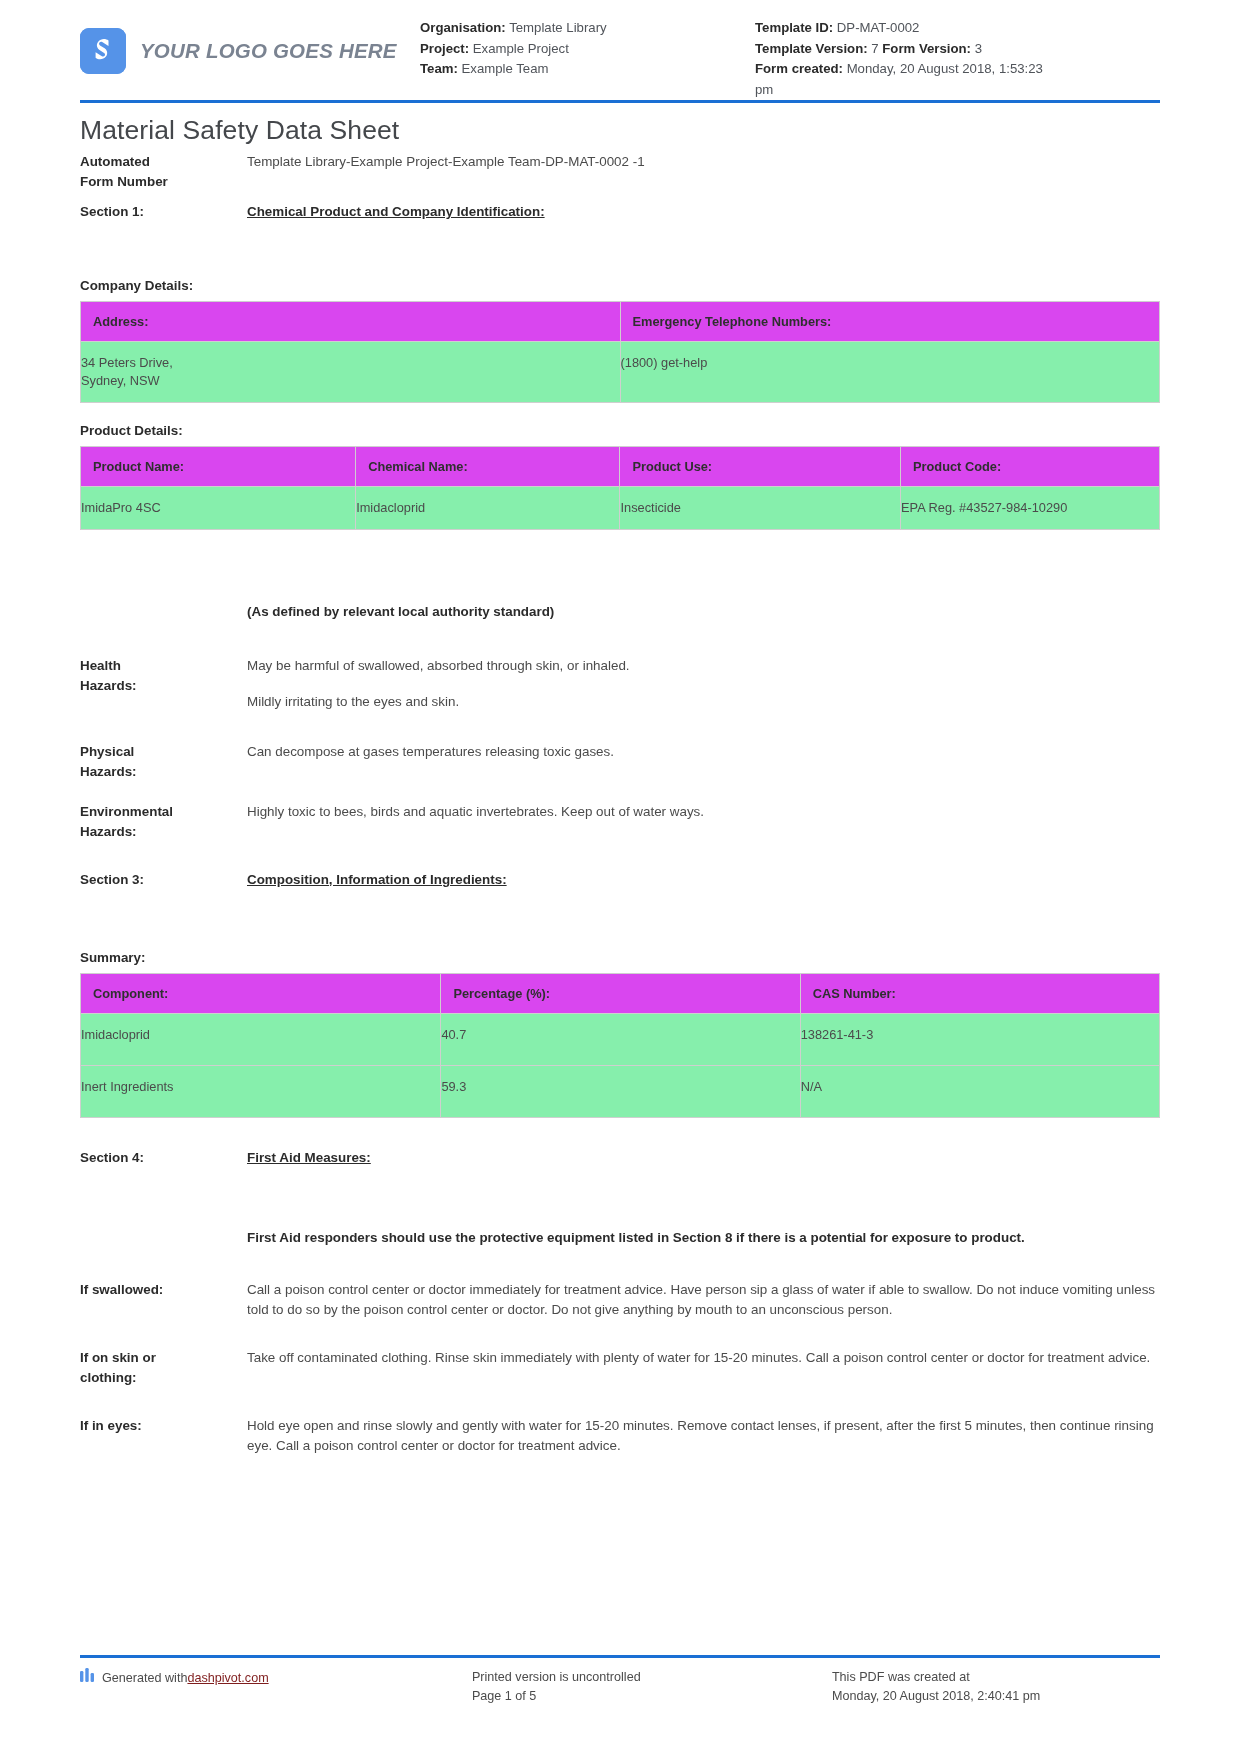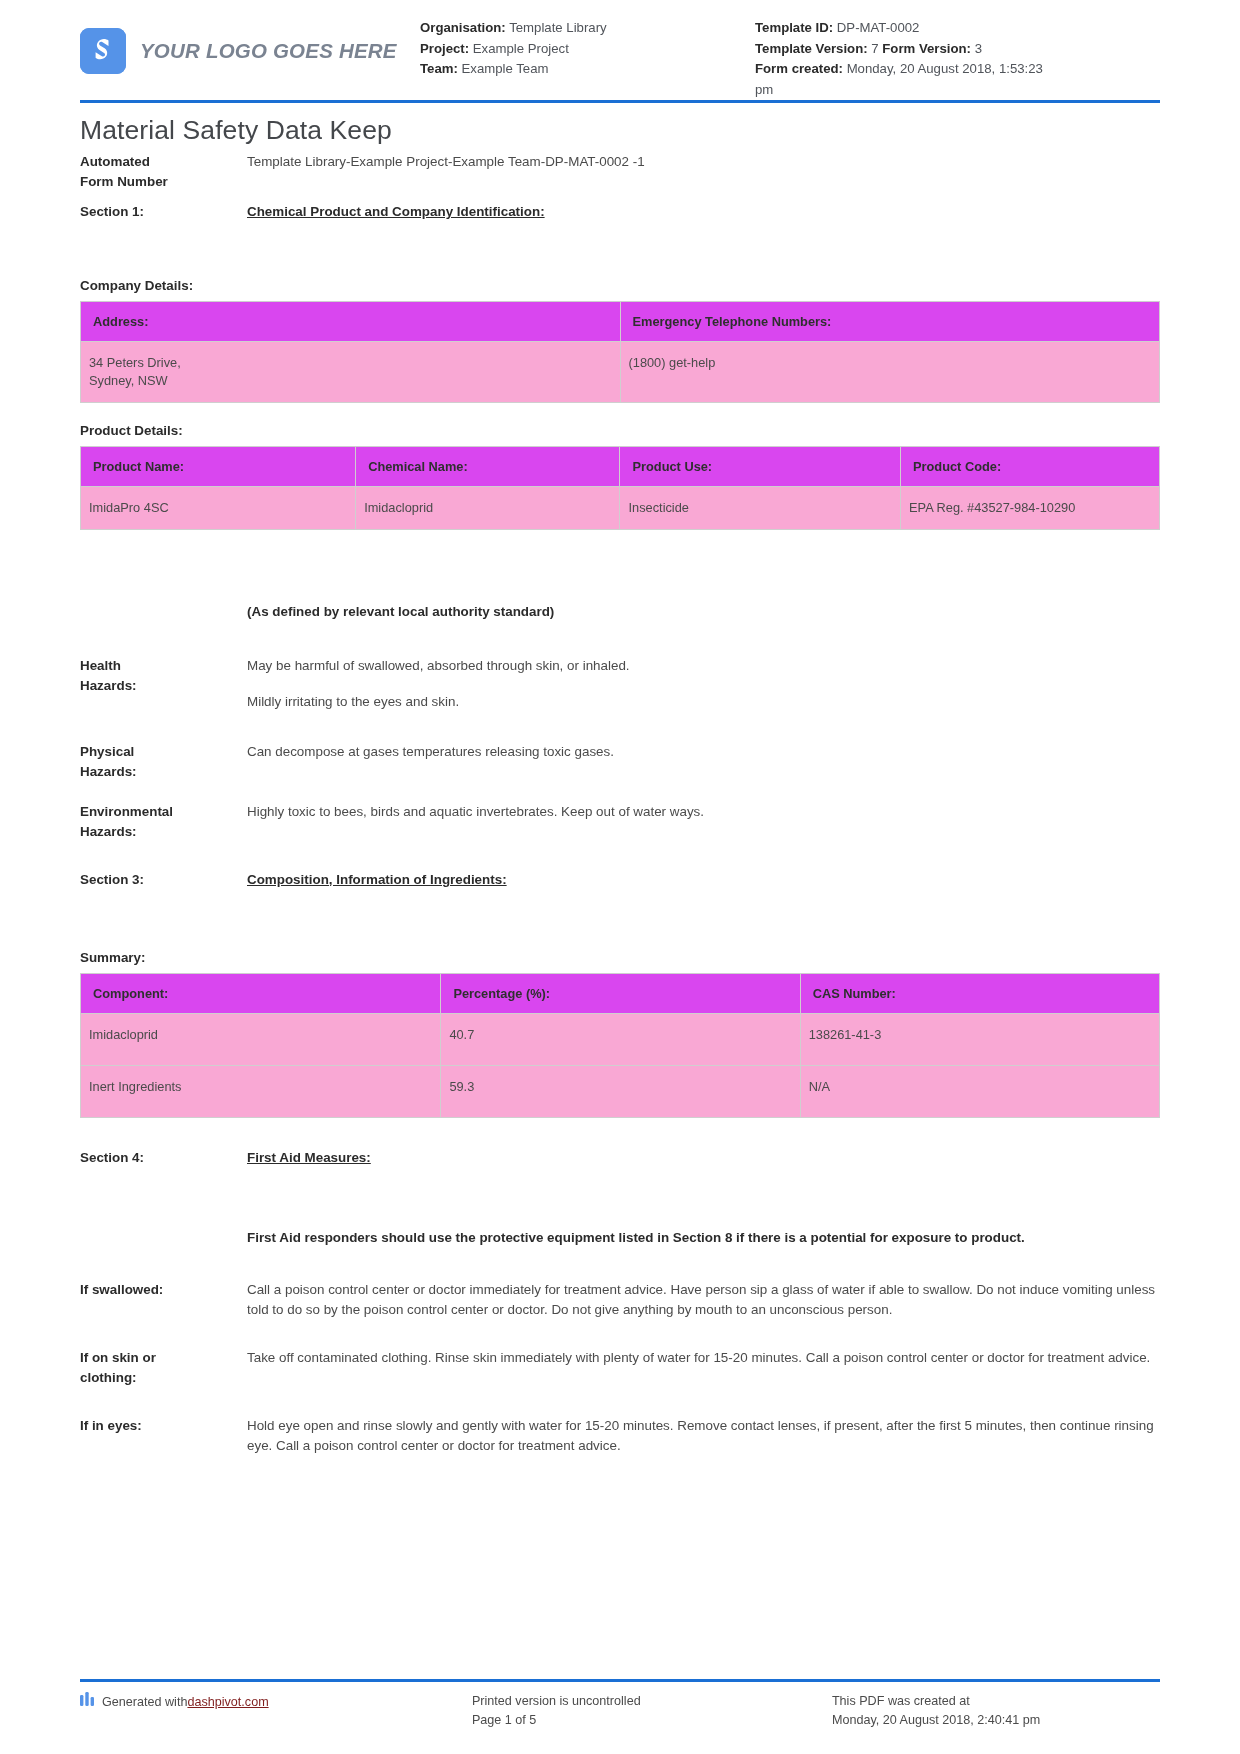--- a/index.html
+++ b/index.html
@@ -141,36 +141,36 @@
     font-size: 12.8px;
     font-weight: bold;
     color: #2f2f2f;
     padding: 12px 12px;
     vertical-align: top;
   }
   table.data td {
     border: 1px solid #cfcfcf;
     font-size: 12.8px;
     color: #4b4b4b;
-    padding: 12px 8px;
+    padding: 12px 0;
     vertical-align: top;
     line-height: 18px;
-    background: #f9a8d4;
+    background: #86efac;
   }
   td.tall { height: 52px; }
 
   .spacer-lg { height: 26px; }
   .spacer-md { height: 16px; }
 
   
   .footer-wrap {
     position: absolute;
     left: 80px;
     right: 80px;
-    bottom: 24px;
+    bottom: 48px;
   }
   .footer-rule {
     height: 3px;
     background: #1a6fd4;
     margin-bottom: 10px;
   }
   .footer-cols {
     display: flex;
     font-size: 12.6px;
     color: #4b4b4b;
@@ -234,21 +234,21 @@
         <span class="meta-val">Monday, 20 August 2018, 1:53:23 pm</span>
       </div>
     </div>
 
   </div>
 
   <div class="rule-blue"></div>
 
   <div class="content">
 
-    <h1 class="doc-title">Material Safety Data Keep</h1>
+    <h1 class="doc-title">Material Safety Data Sheet</h1>
 
     <div class="row">
       <div class="label">
         <div>Automated</div>
         <div>Form Number</div>
       </div>
       <div class="value">Template Library-Example Project-Example Team-DP-MAT-0002   -1</div>
     </div>
 
     <div class="row section-row">

